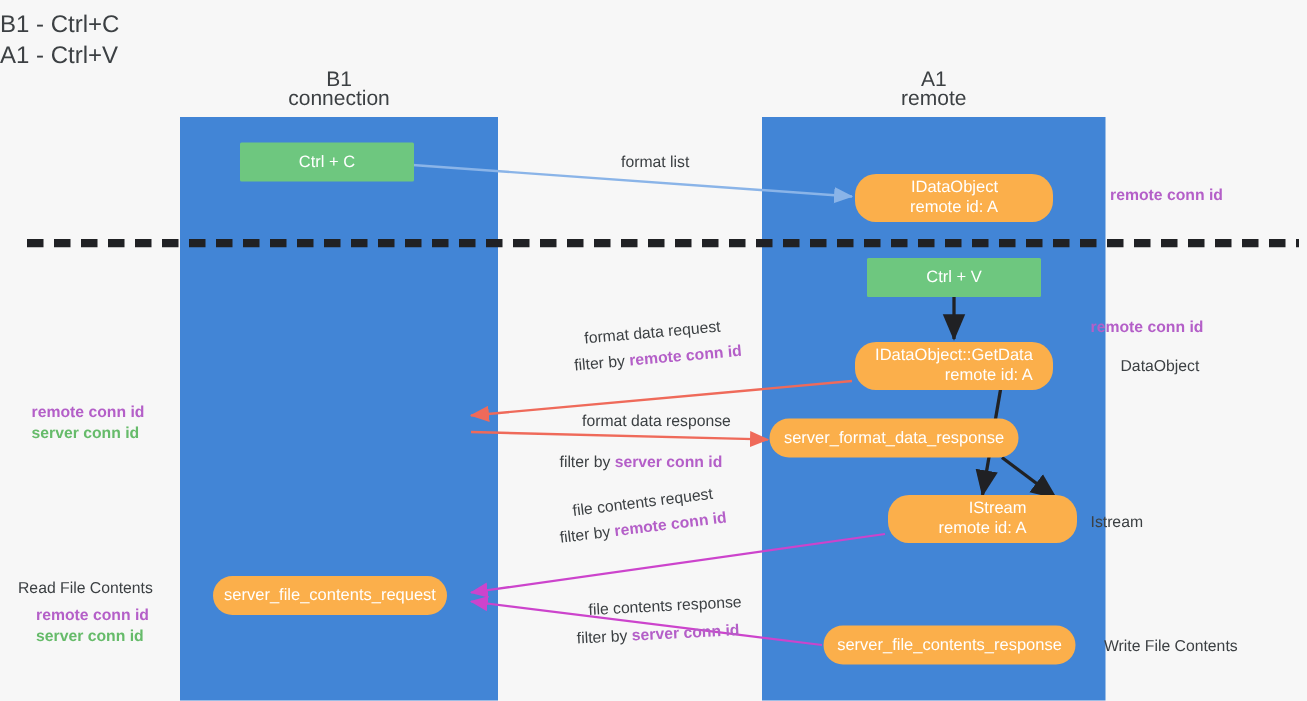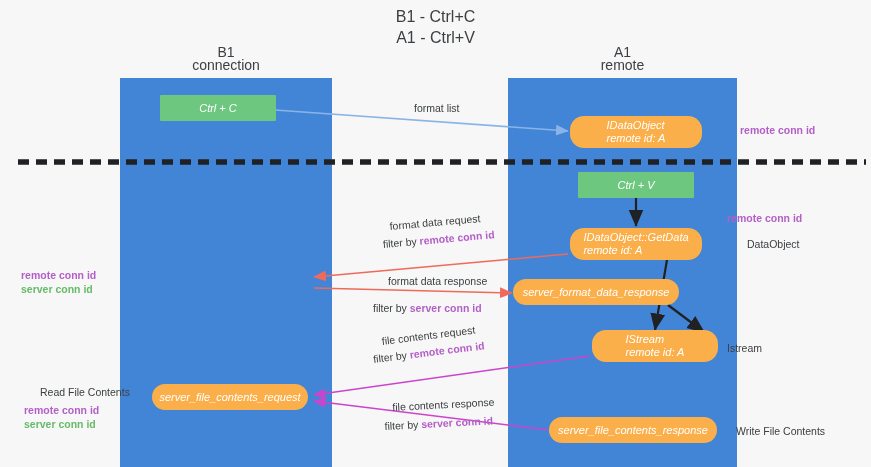--- a/index.html
+++ b/index.html
@@ -15,36 +15,36 @@
   .abs{position:absolute;}
 
   
   .lane{position:absolute;background:#4285d6;}
   #lane-b1{left:120px;top:78px;width:212px;height:389px;}
   #lane-a1{left:508px;top:78px;width:229px;height:389px;}
 
   
   #title{
     position:absolute;left:0;top:6px;width:871px;
-    text-align:center;font-size:16px;color:#3c4043;line-height:21px;
+    text-align:left;font-size:16px;color:#3c4043;line-height:21px;
     white-space:pre-line;
   }
   .col-head{
     position:absolute;text-align:center;font-size:14px;color:#3c4043;
     line-height:13px;white-space:pre-line;
   }
   #head-b1{left:146px;top:46px;width:160px;}
   #head-a1{left:540px;top:46px;width:165px;}
 
   
   .node{
     position:absolute;box-sizing:border-box;
     display:flex;align-items:center;justify-content:center;
-    text-align:left;color:#ffffff;font-size:11px;line-height:13px;
-    white-space:pre-line;border-radius:1px;font-style:italic;
+    text-align:right;color:#ffffff;font-size:11px;line-height:13px;
+    white-space:pre-line;border-radius:1px;
   }
   .green{background:#6ec77f;}
   .orange{background:#fbaf4b;border-radius:14px;}
 
   
   .lbl{position:absolute;font-size:10.5px;color:#3c4043;line-height:14px;white-space:nowrap;}
   .purple{color:#b45fc8;font-weight:bold;}
   .green-t{color:#66bb6a;font-weight:bold;}
 
   svg{position:absolute;left:0;top:0;width:871px;height:467px;overflow:visible;pointer-events:none;}
@@ -109,21 +109,21 @@
 
   <div class="node orange" style="left:570px;top:228px;width:132px;height:32px;">IDataObject::GetData
 remote id: A</div>
 
 
   <div class="node orange" style="left:513px;top:279px;width:166px;height:26px;">server_format_data_response</div>
 
   <div class="node orange" style="left:592px;top:330px;width:126px;height:32px;">IStream
 remote id: A</div>
 
-  <div class="node orange" style="left:152px;top:384px;width:156px;height:26px;">server_file_contents_request</div>
+  <div class="node orange" style="left:142px;top:384px;width:156px;height:26px;">server_file_contents_request</div>
 
   <div class="node orange" style="left:549px;top:417px;width:168px;height:26px;">server_file_contents_response</div>
 
   <div class="lbl" style="left:398px;top:101px;margin-left:16px;">format list</div>
 
   <div class="abs" style="left:389px;top:219px;transform:rotate(-5deg);transform-origin:0 0;">
     <div class="lbl">format data request</div>
   </div>
   <div class="abs" style="left:382px;top:234px;transform:rotate(-5deg);transform-origin:0 0;">
     <span class="lbl" style="position:static;">filter by </span><span class="lbl purple" style="position:static;">remote conn id</span>
@@ -154,17 +154,17 @@
 
   <div class="lbl" style="left:727px;top:237px;margin-left:20px;">DataObject</div>
 
   <div class="lbl" style="left:727px;top:341px;">Istream</div>
 
   <div class="lbl" style="left:736px;top:424px;">Write File Contents</div>
 
   <div class="lbl purple" style="left:21px;top:268px;">remote conn id</div>
   <div class="lbl green-t" style="left:21px;top:282px;">server conn id</div>
 
-  <div class="lbl" style="left:40px;top:385px;">Read File Contents</div>
+  <div class="lbl" style="left:12px;top:385px;">Read File Contents</div>
   <div class="lbl purple" style="left:24px;top:403px;">remote conn id</div>
   <div class="lbl green-t" style="left:24px;top:417px;">server conn id</div>
 
 </div>
 
 </body></html>

